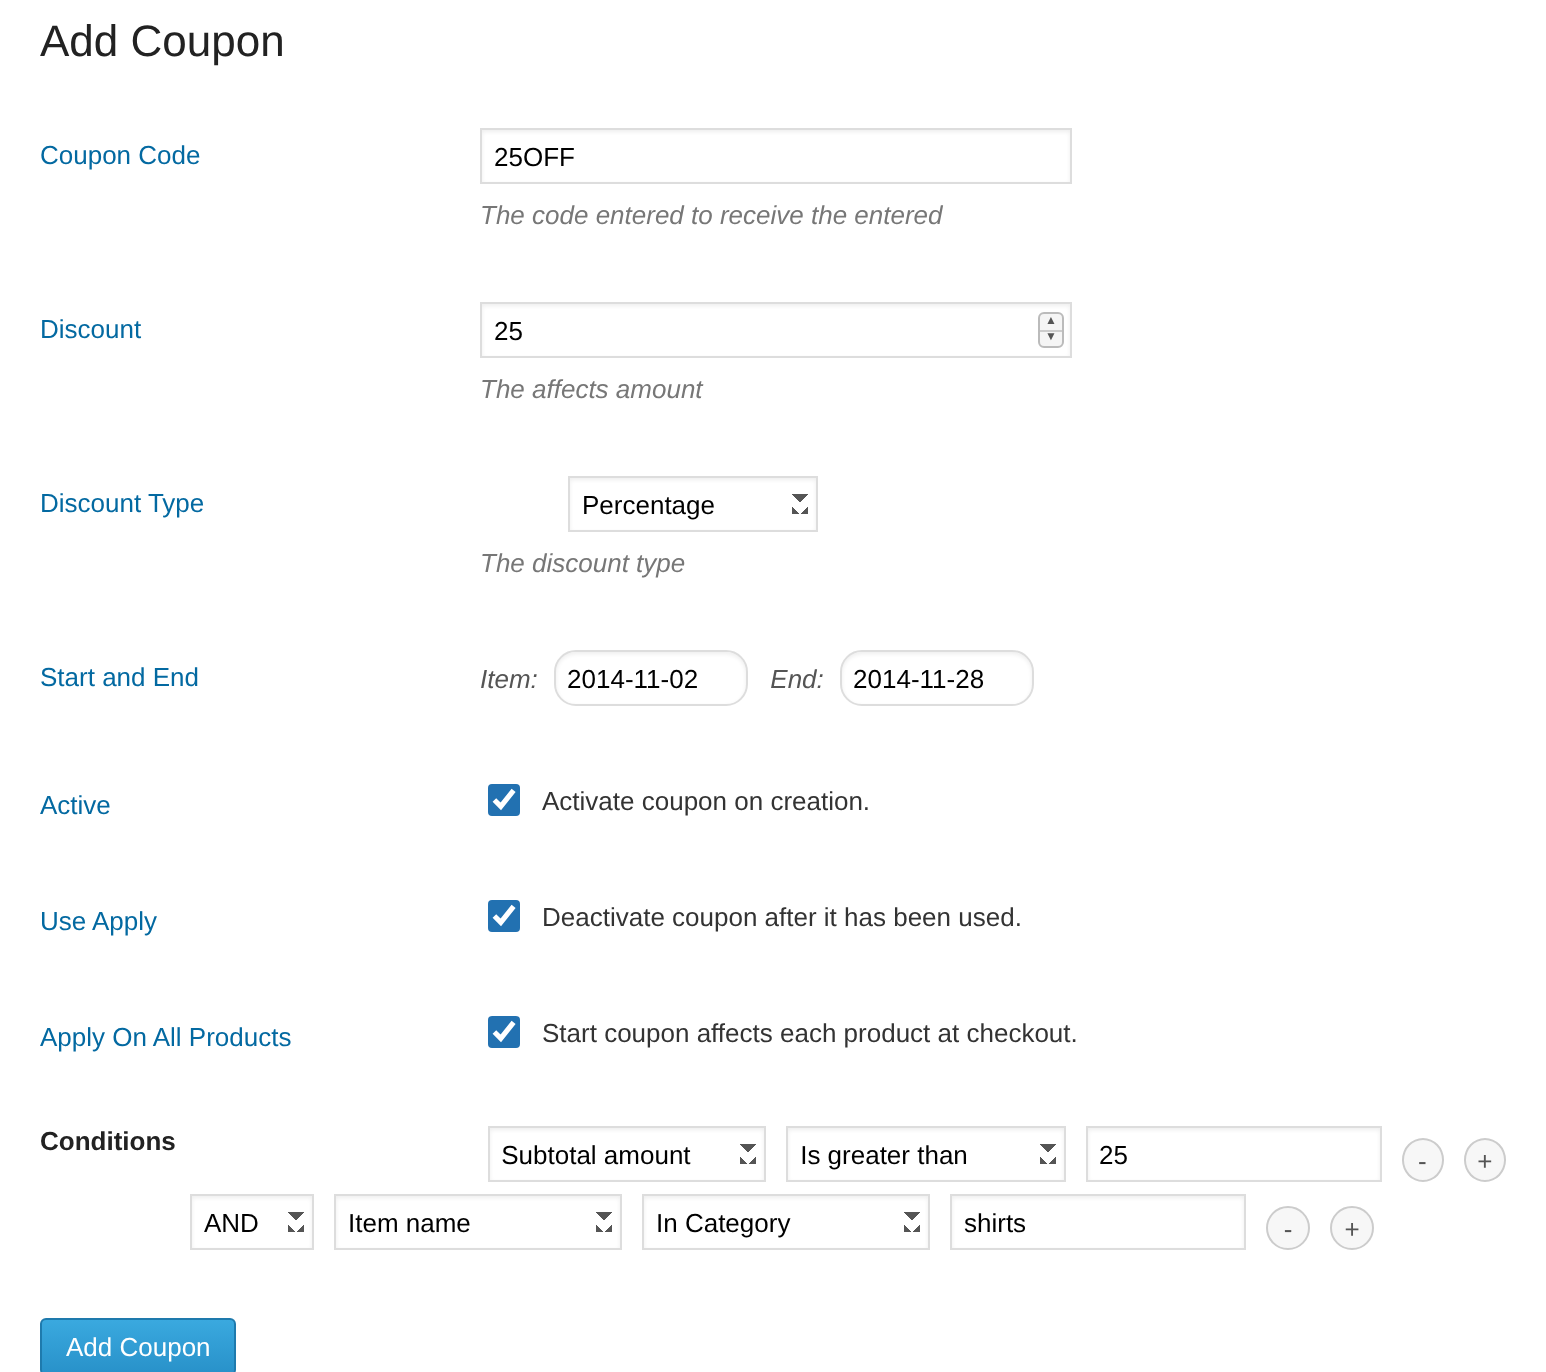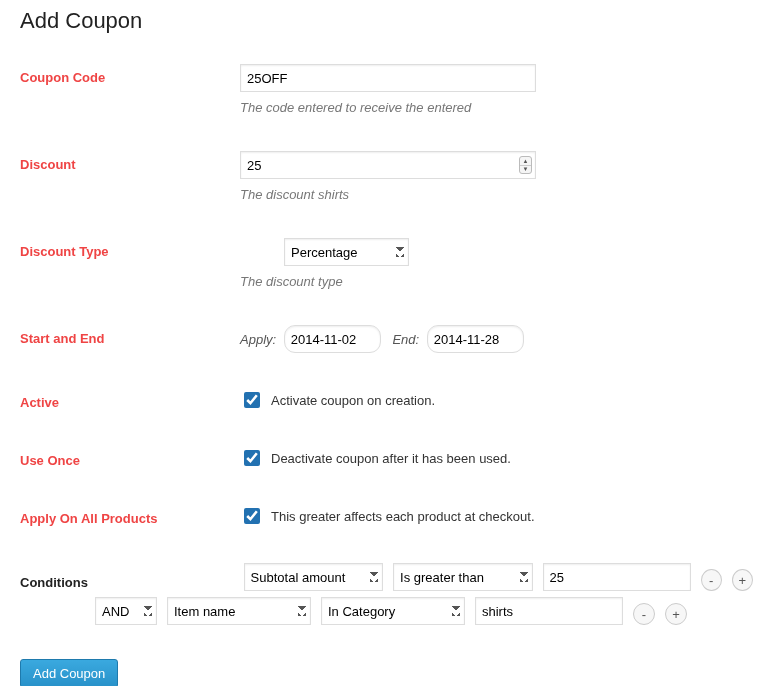--- a/index.html
+++ b/index.html
@@ -19,22 +19,22 @@
   }
   .form-row {
     display: flex;
     align-items: flex-start;
     margin-bottom: 36px;
   }
   .label-col {
     width: 220px;
     flex-shrink: 0;
     padding-top: 6px;
-    font-weight: 700;
-    color: #ef4444;
+    font-weight: 400;
+    color: #0369a1;
   }
   .field-col {
     flex: 1;
   }
   .hint {
     font-style: italic;
     color: #777;
     margin-top: 8px;
     font-size: 13px;
   }
@@ -164,21 +164,21 @@
     border-radius: 3px;
     cursor: pointer;
     margin-top: 28px;
   }
   .conditions-block {
     position: relative;
   }
   .conditions-label {
     position: absolute;
     left: 0;
-    top: 12px;
+    top: 0;
     font-weight: 600;
     color: #222;
   }
   .conditions-lines {
     margin-left: 0;
   }
 </style>
 </head>
 <body>
 
@@ -199,70 +199,70 @@
 <div class="form-row">
   <div class="label-col">Discount</div>
   <div class="field-col">
     <div class="number-wrap">
       <input type="text" value="25" style="">
       <div class="spinner">
         <div>▲</div>
         <div>▼</div>
       </div>
     </div>
-    <div class="hint">The discount shirts</div>
+    <div class="hint">The affects amount</div>
   </div>
 </div>
 
 
 <div class="form-row">
   <div class="label-col">Discount Type</div>
   <div class="field-col">
     <select class="disc-type">
       <option>Percentage</option>
     </select>
     <div class="hint">The discount type</div>
   </div>
 </div>
 
 
 <div class="form-row">
   <div class="label-col">Start and End</div>
   <div class="field-col">
-    <span class="inline-label">Apply:</span>
+    <span class="inline-label">Item:</span>
     <input type="text" class="date" value="2014-11-02" style="">
     <span class="inline-label end">End:</span>
     <input type="text" class="date" value="2014-11-28" style="">
   </div>
 </div>
 
 
 <div class="form-row">
   <div class="label-col">Active</div>
   <div class="field-col check-row">
     <input type="checkbox" checked="" style="">
     <span>Activate coupon on creation.</span>
   </div>
 </div>
 
 
 <div class="form-row">
-  <div class="label-col">Use Once</div>
+  <div class="label-col">Use Apply</div>
   <div class="field-col check-row">
     <input type="checkbox" checked="" style="">
     <span>Deactivate coupon after it has been used.</span>
   </div>
 </div>
 
 
 <div class="form-row">
   <div class="label-col">Apply On All Products</div>
   <div class="field-col check-row">
     <input type="checkbox" checked="" style="">
-    <span>This greater affects each product at checkout.</span>
+    <span>Start coupon affects each product at checkout.</span>
   </div>
 </div>
 
 
 <div class="conditions-block">
   <div class="conditions-label">Conditions</div>
   <div class="conditions-lines">
 
     <div class="cond-line" style="margin-left:154px;">
       <div class="join-slot"></div>

